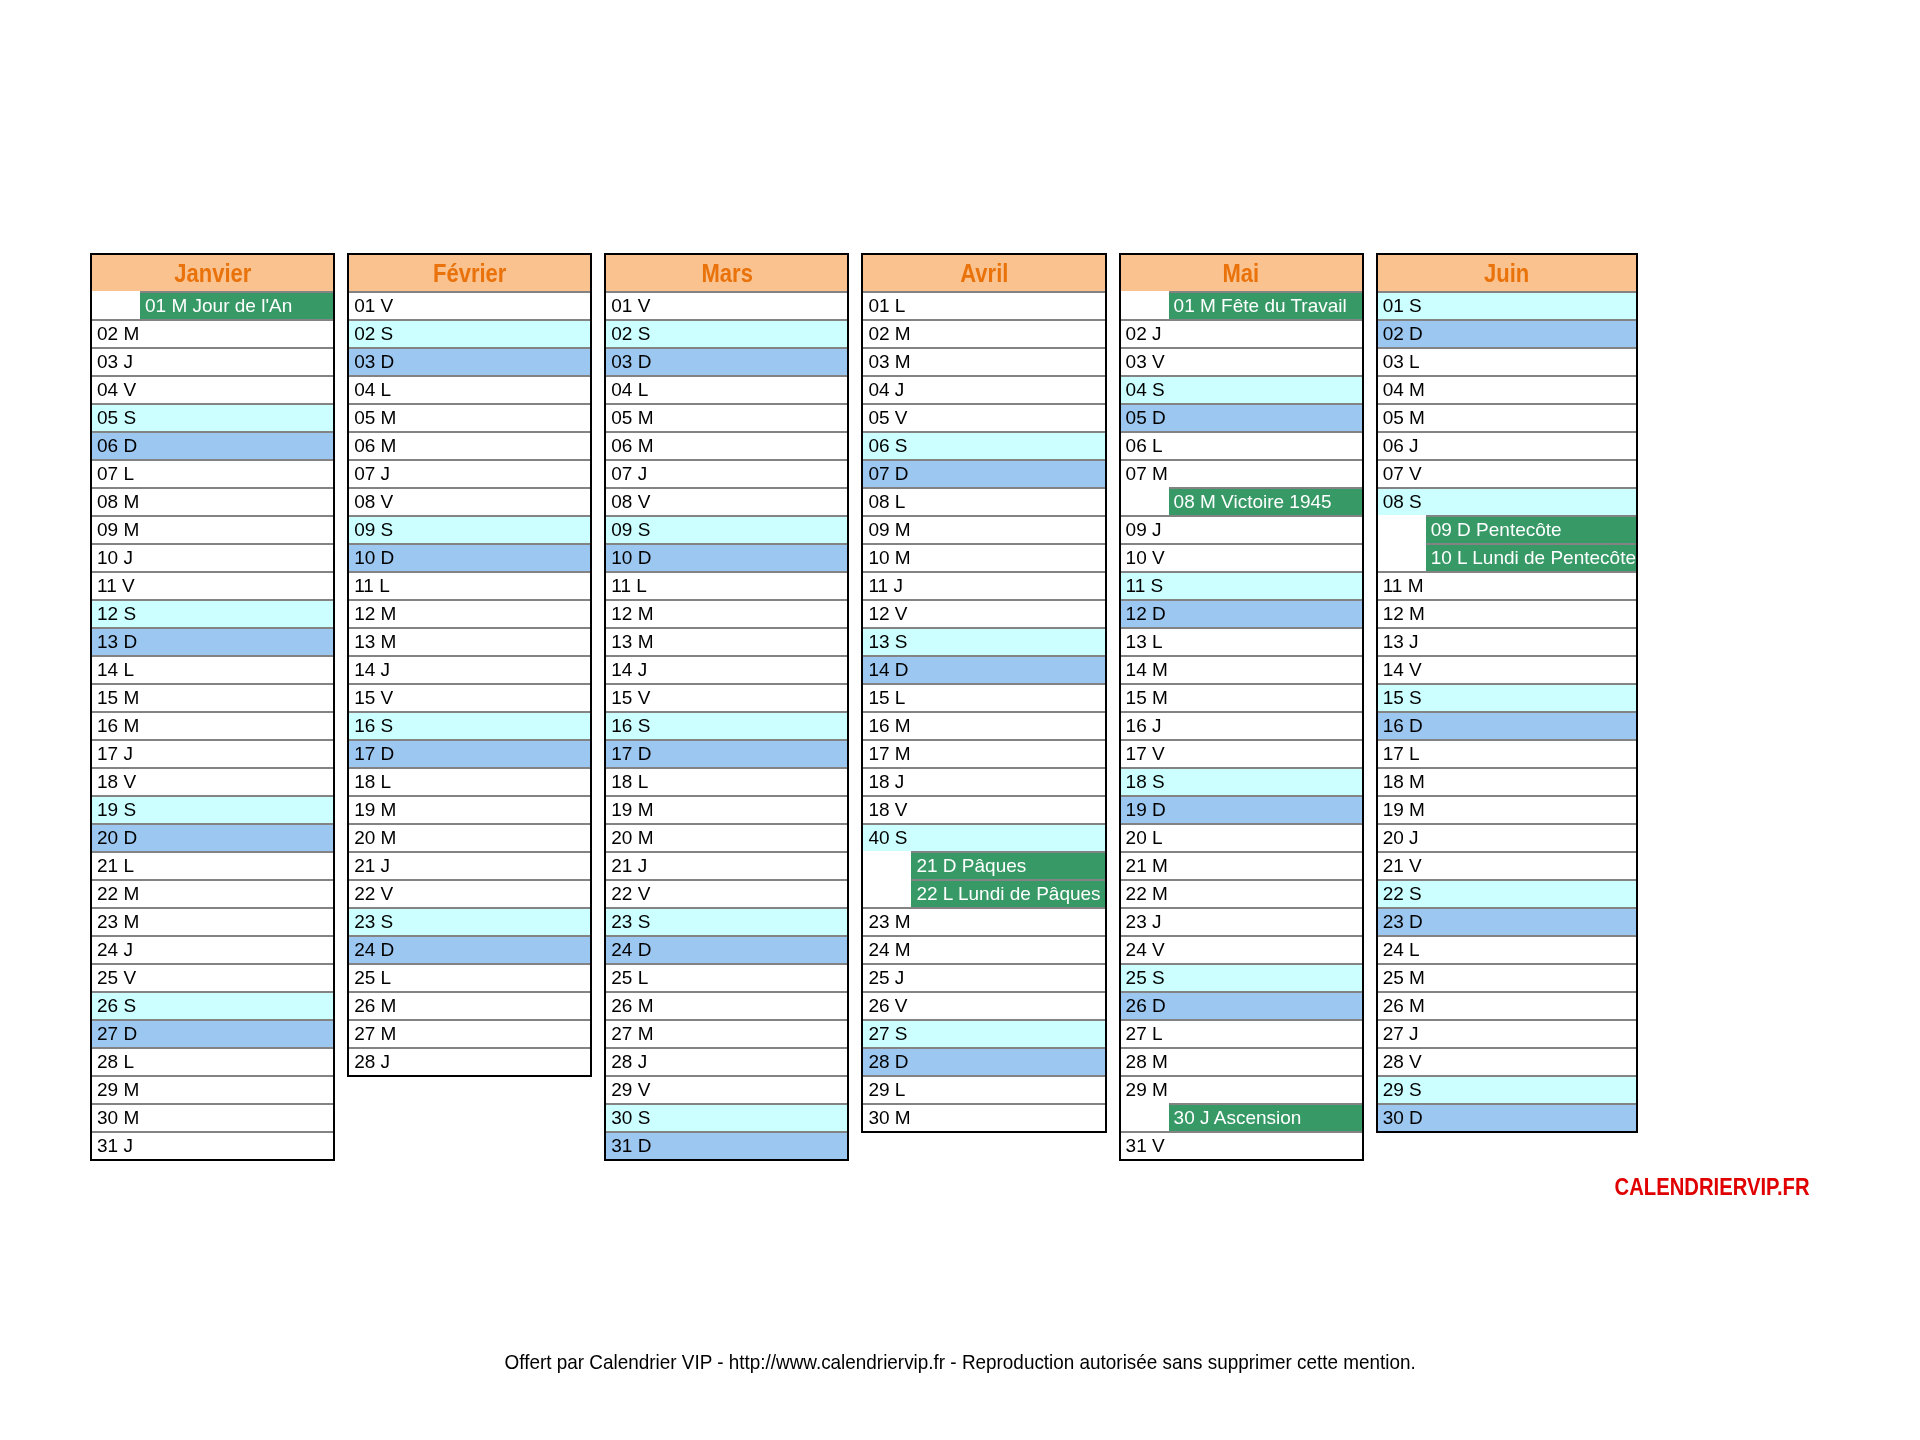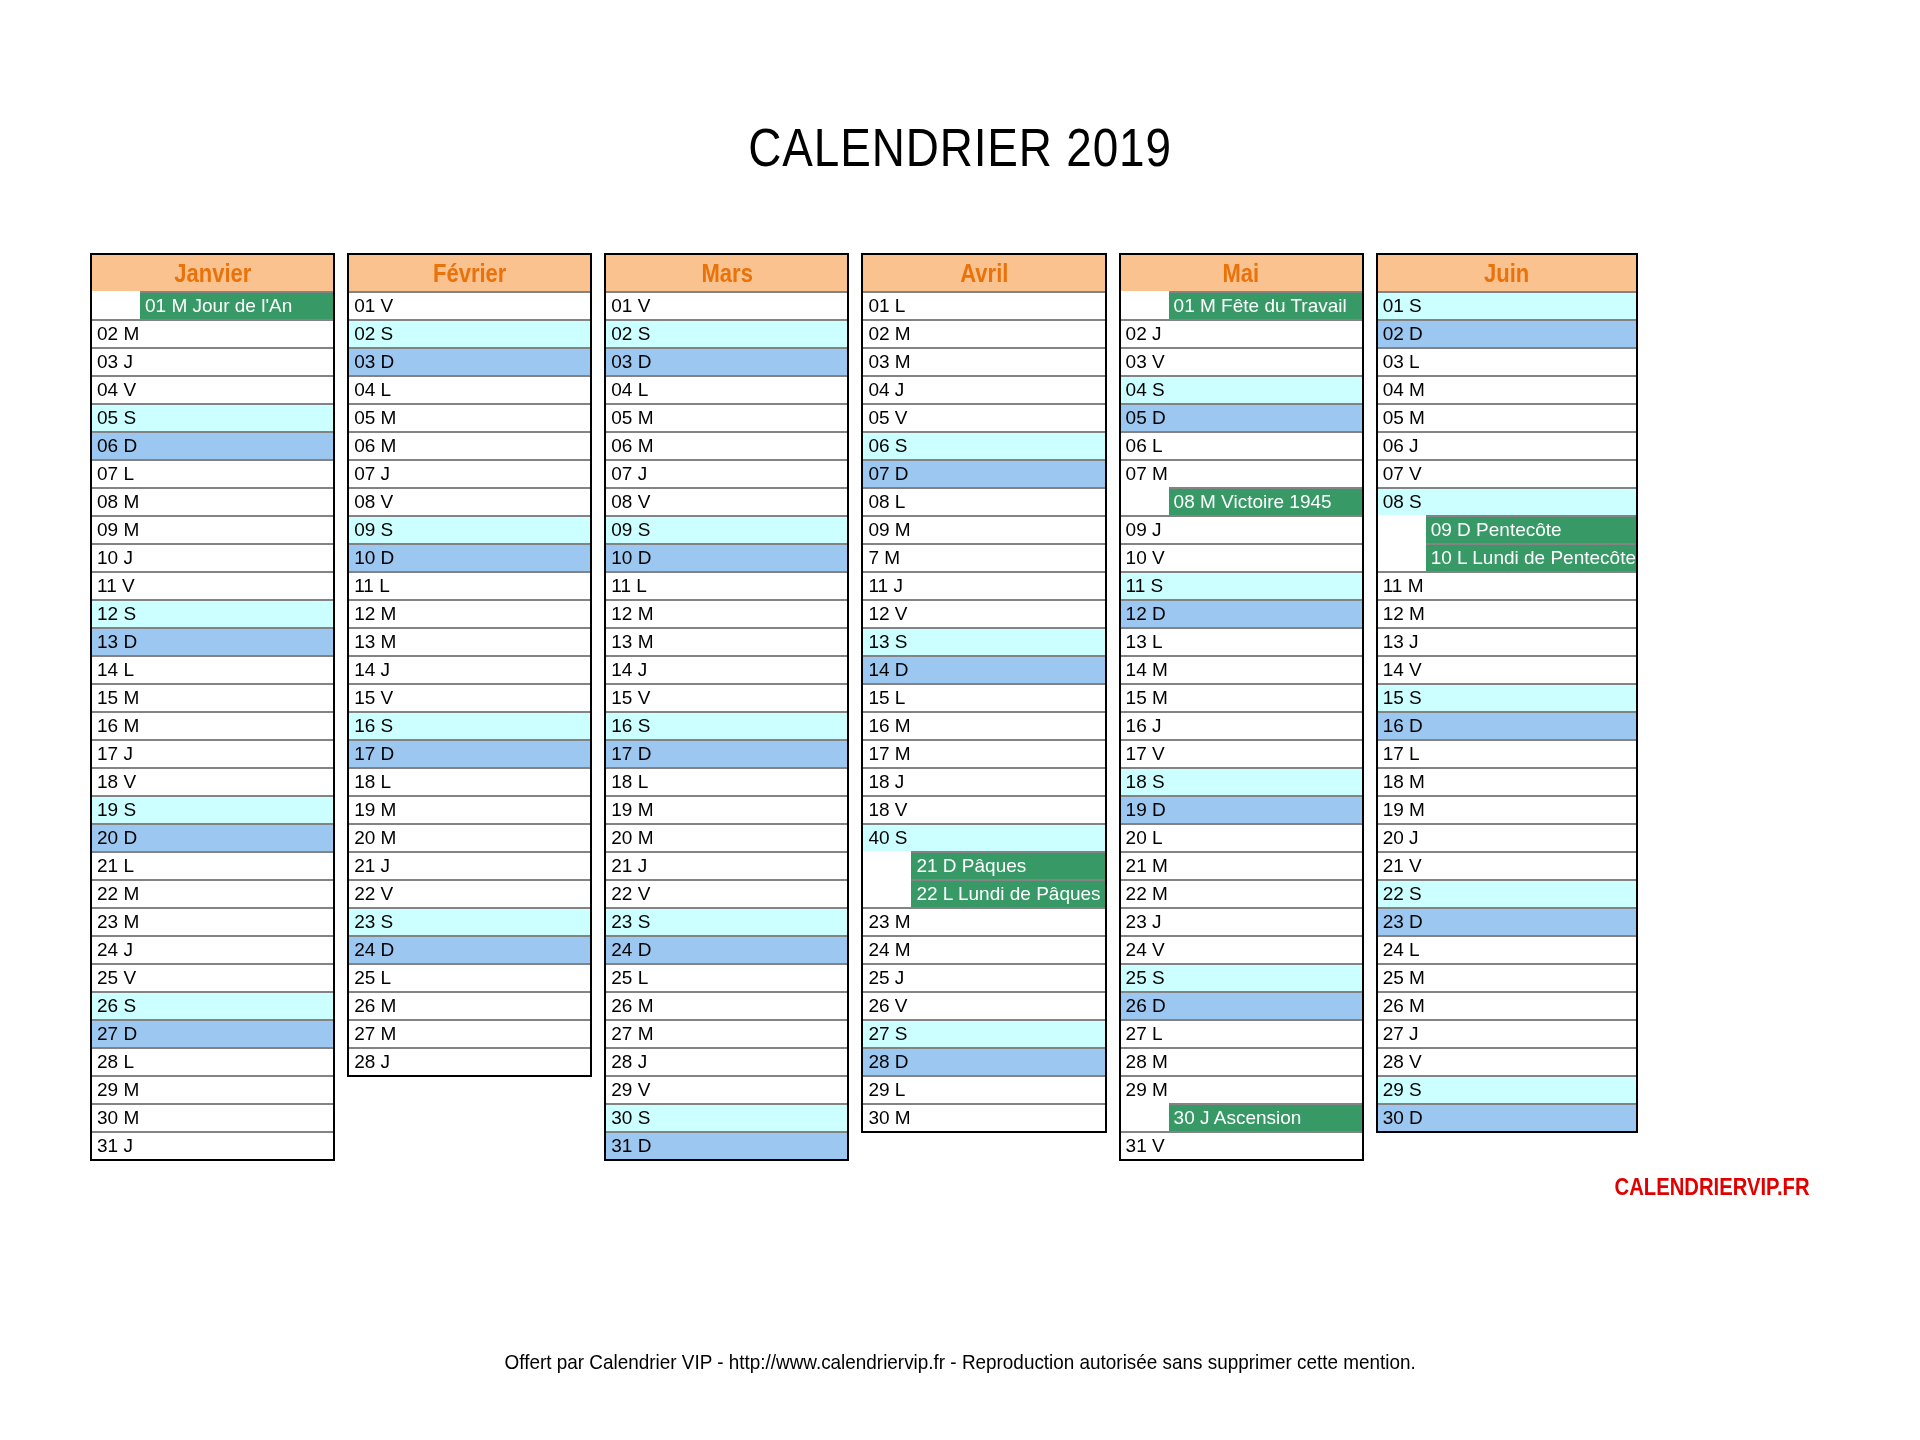--- a/index.html
+++ b/index.html
@@ -103,23 +103,20 @@
     font-size: 21px;
     white-space: nowrap;
   }
   .footer > span { display: inline-block; transform: scaleX(0.9); transform-origin: center; }
 </style>
 </head>
 <body>
 
 <div class="page">
 
-  <div class="title">
-    <span>CALENDRIER 2019</span>
-  </div>
 
 
   <div class="calendar">
       <div class="month">
         <div class="month-header"><span>Janvier</span></div>
         <div class="day-row holiday">01 M Jour de l'An</div>
         <div class="day-row">02 M</div>
         <div class="day-row">03 J</div>
         <div class="day-row">04 V</div>
         <div class="day-row sat">05 S</div>
@@ -219,21 +216,21 @@
         <div class="month-header"><span>Avril</span></div>
         <div class="day-row">01 L</div>
         <div class="day-row">02 M</div>
         <div class="day-row">03 M</div>
         <div class="day-row">04 J</div>
         <div class="day-row">05 V</div>
         <div class="day-row sat">06 S</div>
         <div class="day-row sun">07 D</div>
         <div class="day-row">08 L</div>
         <div class="day-row">09 M</div>
-        <div class="day-row">7 M</div>
+        <div class="day-row">10 M</div>
         <div class="day-row">11 J</div>
         <div class="day-row">12 V</div>
         <div class="day-row sat">13 S</div>
         <div class="day-row sun">14 D</div>
         <div class="day-row">15 L</div>
         <div class="day-row">16 M</div>
         <div class="day-row">17 M</div>
         <div class="day-row">18 J</div>
         <div class="day-row">18 V</div>
         <div class="day-row sat">40 S</div>

